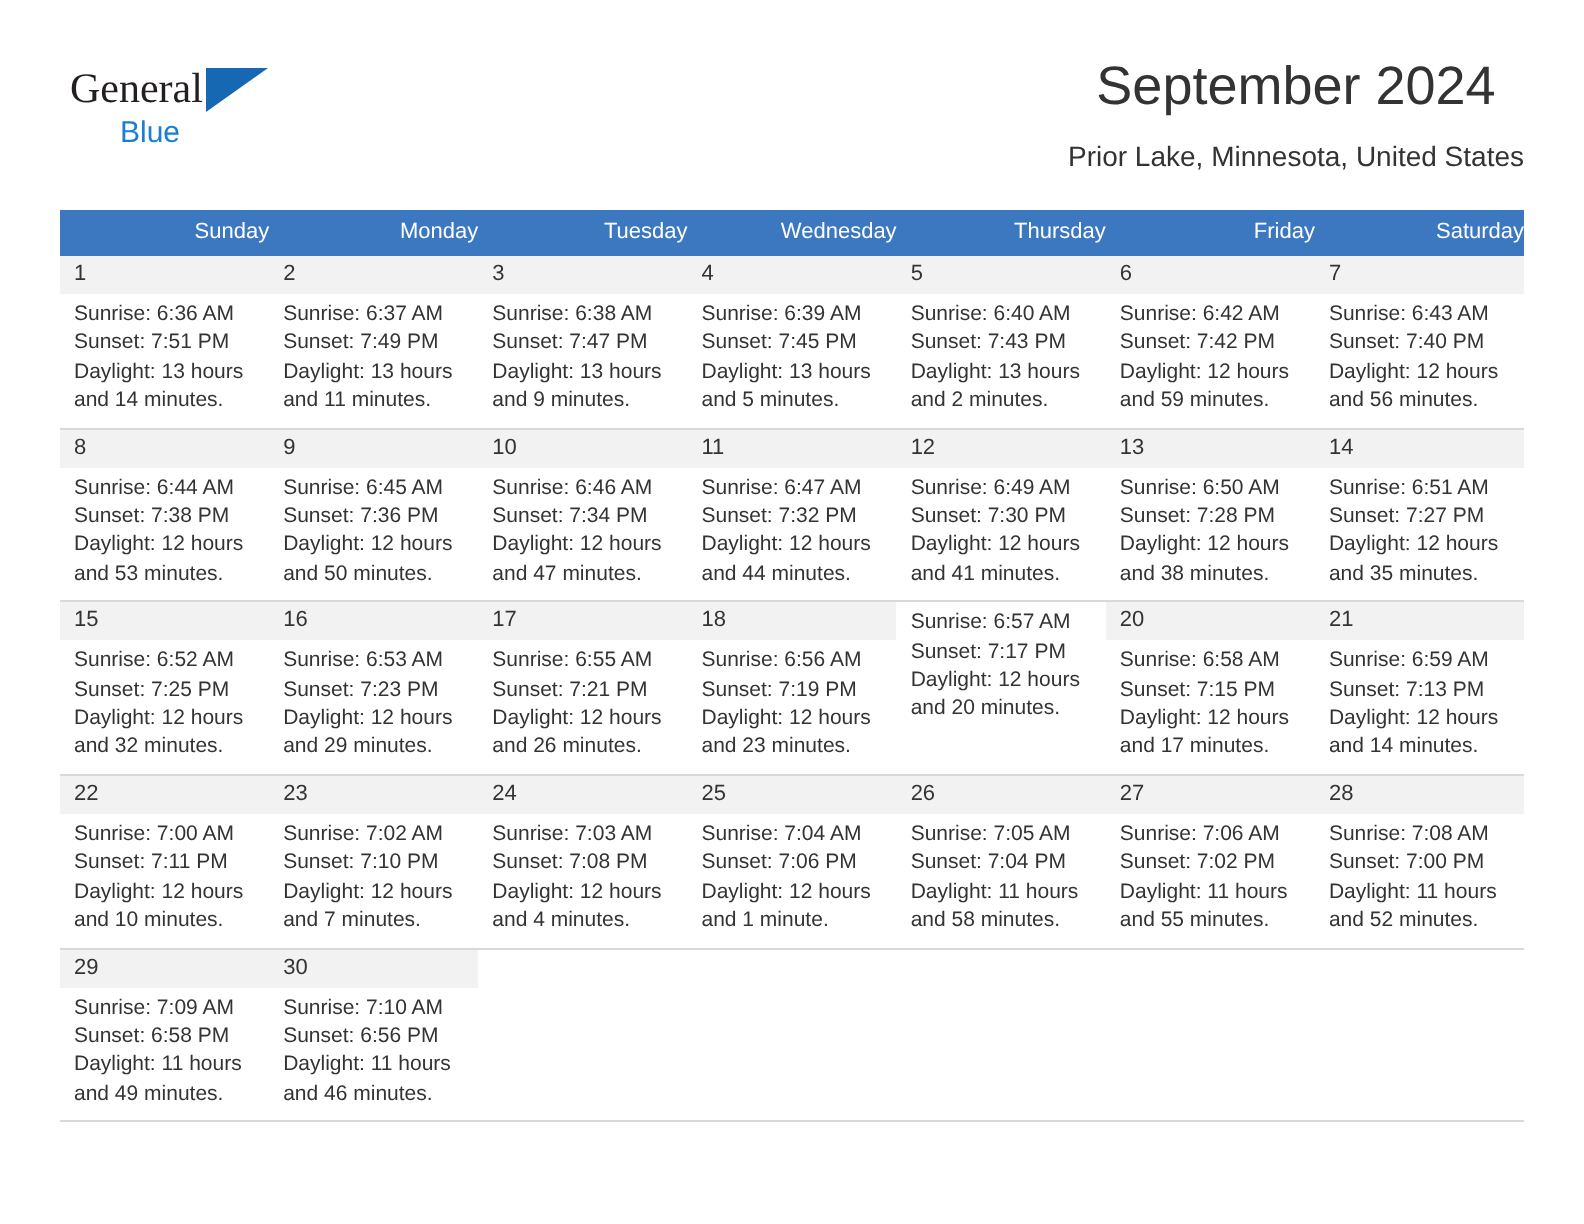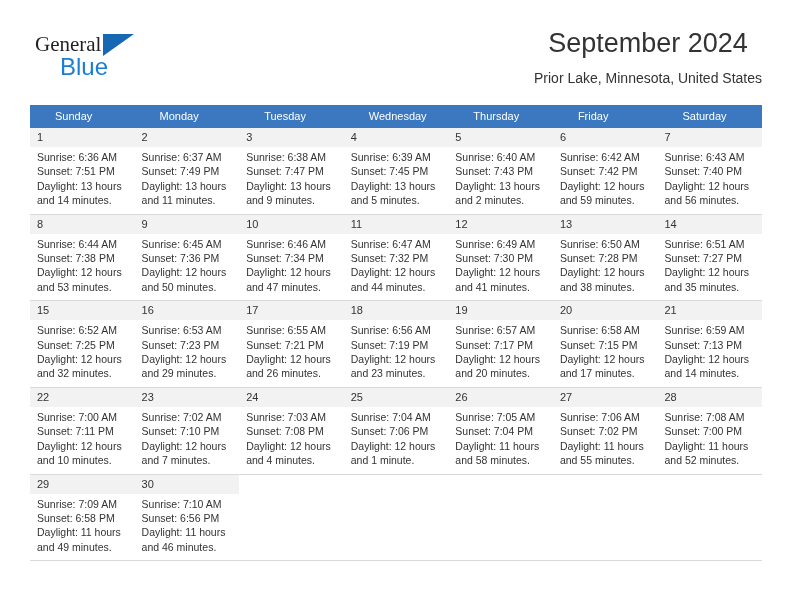--- a/index.html
+++ b/index.html
@@ -54,21 +54,21 @@
     top: 2px;
     width: 0;
     height: 0;
     border-left: 31px solid #1668b3;
     border-bottom: 22px solid transparent;
   }
   .logo-blue {
     position: absolute;
     left: 25px;
     top: 23px;
-    font-size: 24px;
+    font-size: 15px;
     color: #1a7fd4;
     line-height: 24px;
     font-family: "Liberation Sans", sans-serif;
   }
 
   .title-block {
     position: absolute;
     right: 0;
     top: 0;
     text-align: center;
@@ -101,20 +101,21 @@
     background: #3b78bf;
   }
   .weekday {
     flex: 1 1 0;
     box-sizing: border-box;
     padding: 4px 0 4px 25px;
     font-size: 11px;
     color: #ffffff;
     line-height: 15px;
     white-space: nowrap;
+    text-align: right;
   }
 
   .week {
     display: flex;
     width: 100%;
     border-bottom: 1px solid #d9d9d9;
   }
   .week.last {
     border-bottom: 1px solid #d9d9d9;
   }
@@ -347,21 +348,20 @@
       <div class="day">
         <span class="daynum">18</span>
         <div class="lines">
           <span>Sunrise: 6:56 AM</span>
           <span>Sunset: 7:19 PM</span>
           <span>Daylight: 12 hours</span>
           <span>and 23 minutes.</span>
         </div>
       </div>
       <div class="day">
-        <span class="daynum">19</span>
         <div class="lines">
           <span>Sunrise: 6:57 AM</span>
           <span>Sunset: 7:17 PM</span>
           <span>Daylight: 12 hours</span>
           <span>and 20 minutes.</span>
         </div>
       </div>
       <div class="day">
         <span class="daynum">20</span>
         <div class="lines">

